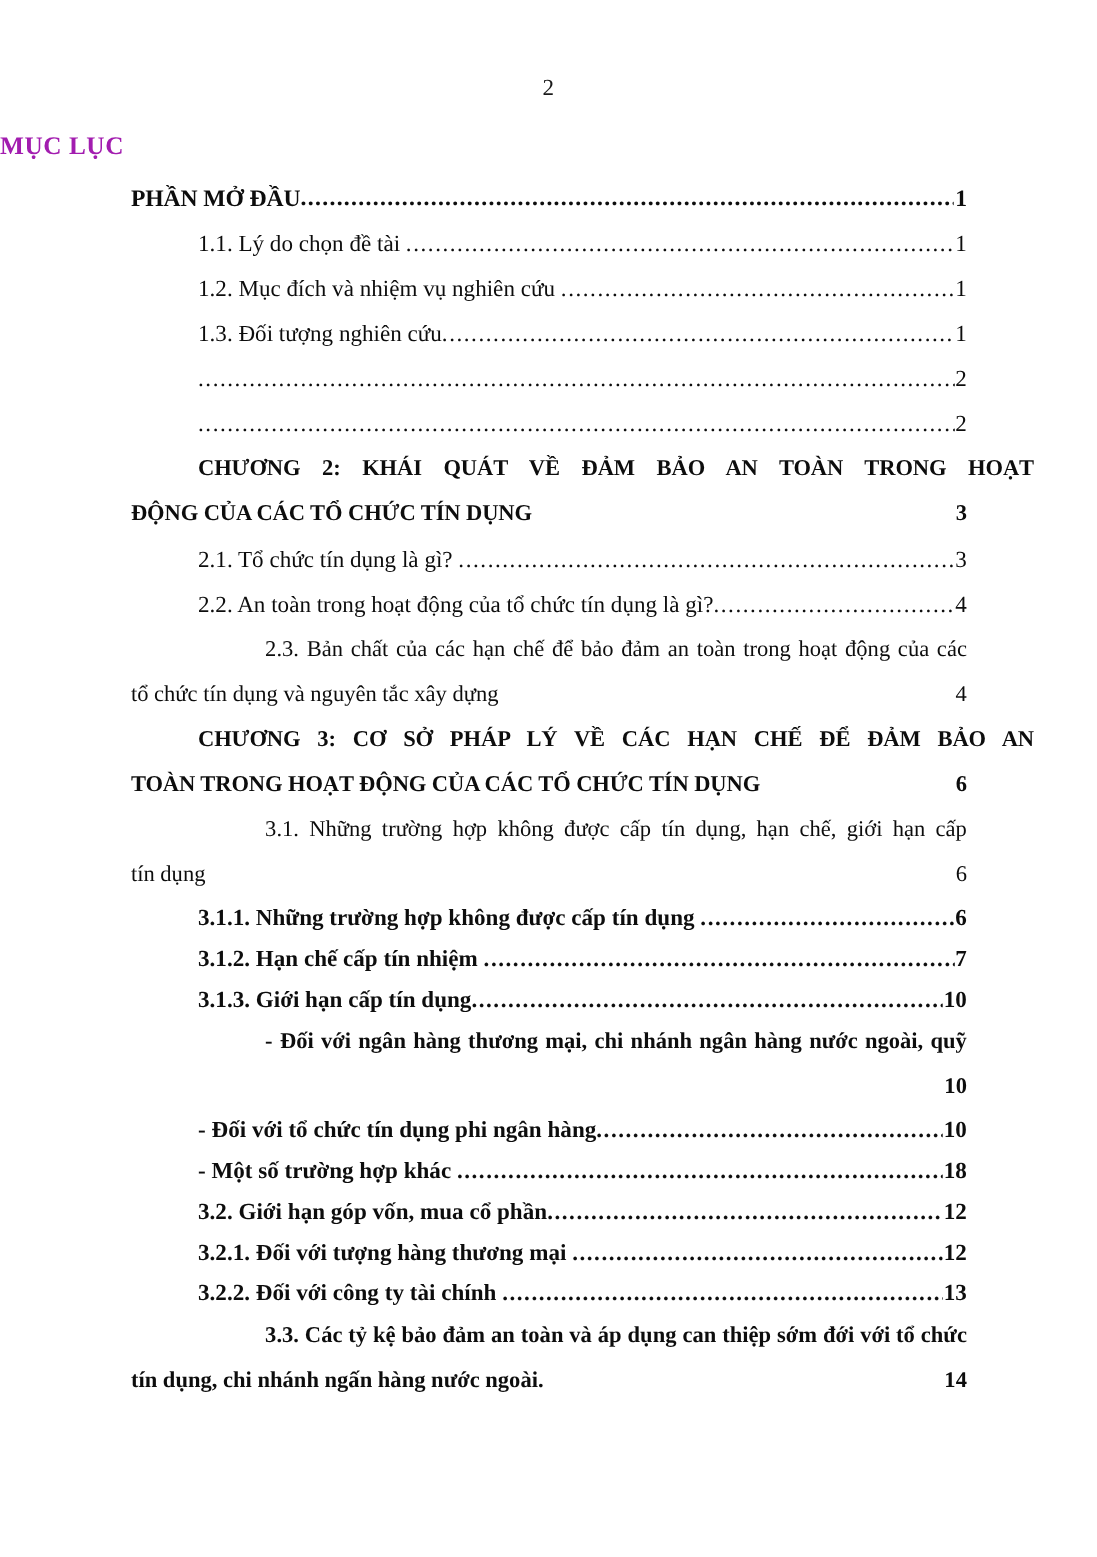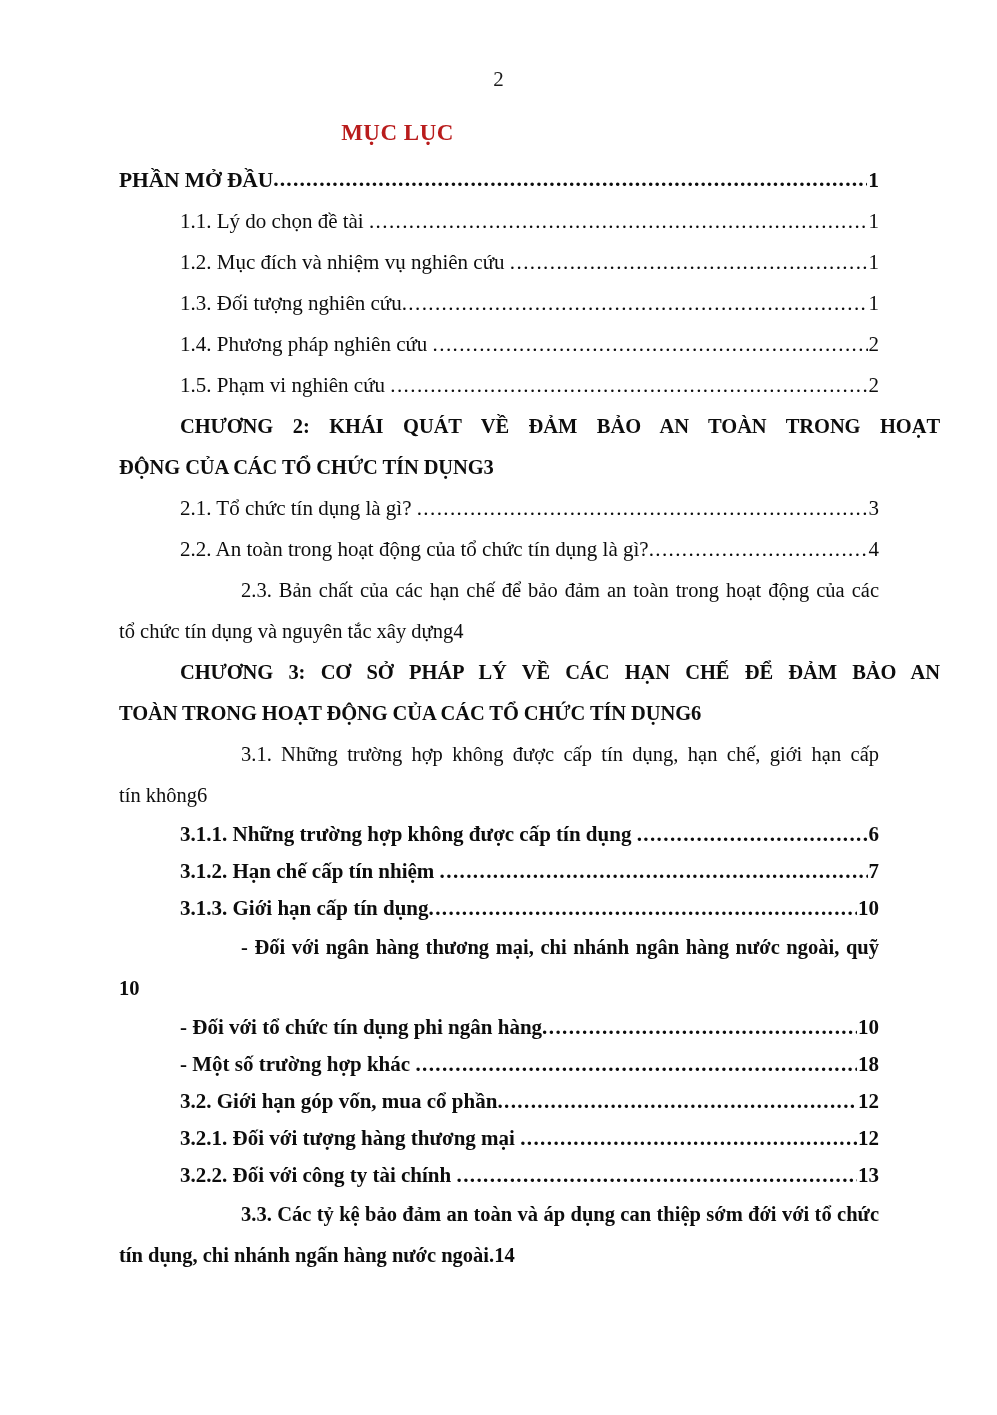--- a/index.html
+++ b/index.html
@@ -35,26 +35,25 @@
     line-height: 26px;
     color: #1a1a1a;
   }
 
   
   .toc-title {
     position: absolute;
     top: 118px;
     left: 0;
     width: 795px;
-    text-align: center;
     font-size: 23px;
     line-height: 29px;
     font-weight: bold;
     letter-spacing: 0.5px;
-    color: #b91c1c;
+    color: #a21caf;
   }
 
   
   .toc-body {
     position: absolute;
     top: 160px;
     left: 119px;
     width: 760px;
   }
 
@@ -117,21 +116,21 @@
     font-size: 20.5px;
     line-height: 41px;
   }
   .wrap2 .l1 {
     display: block;
     padding-left: 61px;
     text-align: justify;
     text-align-last: justify;
     white-space: normal;
   }
-  .wrap2 .l2 { display: flex; align-items: baseline; width: 100%; }
+  .wrap2 .l2 { display: flex; align-items: baseline; width: 100%; justify-content: space-between; }
 </style>
 </head>
 <body>
 
 <div class="page">
 
   <div class="folio">2</div>
 
   <div class="toc-title">MỤC LỤC</div>
 
@@ -159,28 +158,26 @@
       </div>
       <div class="entry lvl1">
         <span class="row">
           <span class="txt">1.3. Đối tượng nghiên cứu</span>
           <span class="leader"></span>
           <span class="pg">1</span>
         </span>
       </div>
       <div class="entry lvl1">
         <span class="row">
-          <span class="txt">1.4. Phương pháp nghiên cứu </span>
           <span class="leader"></span>
           <span class="pg">2</span>
         </span>
       </div>
       <div class="entry lvl1">
         <span class="row">
-          <span class="txt">1.5. Phạm vi nghiên cứu </span>
           <span class="leader"></span>
           <span class="pg">2</span>
         </span>
       </div>
       <div class="entry lvl0 wrap2">
         <span class="l1 headline-just">CHƯƠNG 2: KHÁI QUÁT VỀ ĐẢM BẢO AN TOÀN TRONG  HOẠT</span>
         <span class="l2">
           <span class="txt">ĐỘNG CỦA CÁC TỔ CHỨC TÍN DỤNG </span>
           <span class="leader"></span>
           <span class="pg">3</span>
@@ -212,21 +209,21 @@
         <span class="l1 headline-just">CHƯƠNG 3: CƠ SỞ PHÁP LÝ VỀ CÁC HẠN CHẾ ĐỂ ĐẢM BẢO  AN</span>
         <span class="l2">
           <span class="txt">TOÀN TRONG HOẠT ĐỘNG CỦA CÁC TỔ CHỨC TÍN DỤNG </span>
           <span class="leader"></span>
           <span class="pg">6</span>
         </span>
       </div>
       <div class="entry lvl1 wrap2">
         <span class="l1" style="padding-left: 61px;">3.1. Những trường hợp không được cấp tín dụng, hạn chế, giới hạn cấp</span>
         <span class="l2" style="margin-left: -61px; width: calc(100% + 61px);">
-          <span class="txt">tín không</span>
+          <span class="txt">tín dụng</span>
           <span class="leader"></span>
           <span class="pg">6</span>
         </span>
       </div>
       <div class="entry lvl1 tight">
         <span class="row">
           <span class="txt">3.1.1. Những trường hợp không được cấp tín dụng </span>
           <span class="leader"></span>
           <span class="pg">6</span>
         </span>

